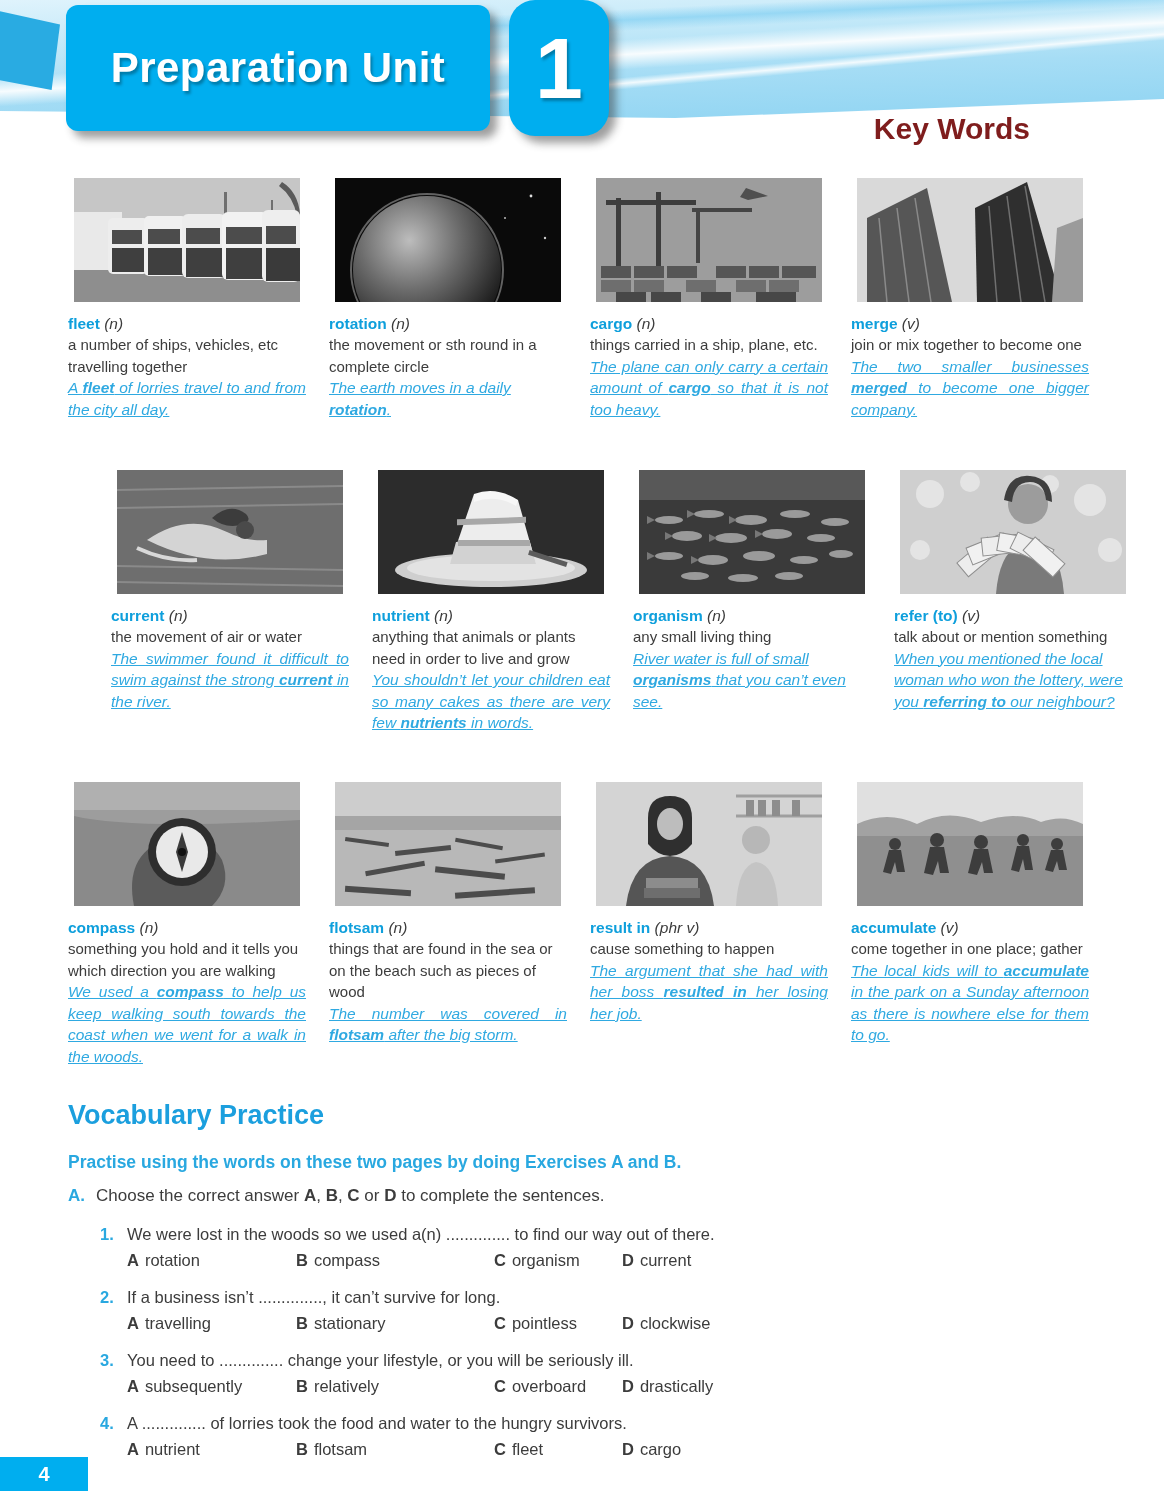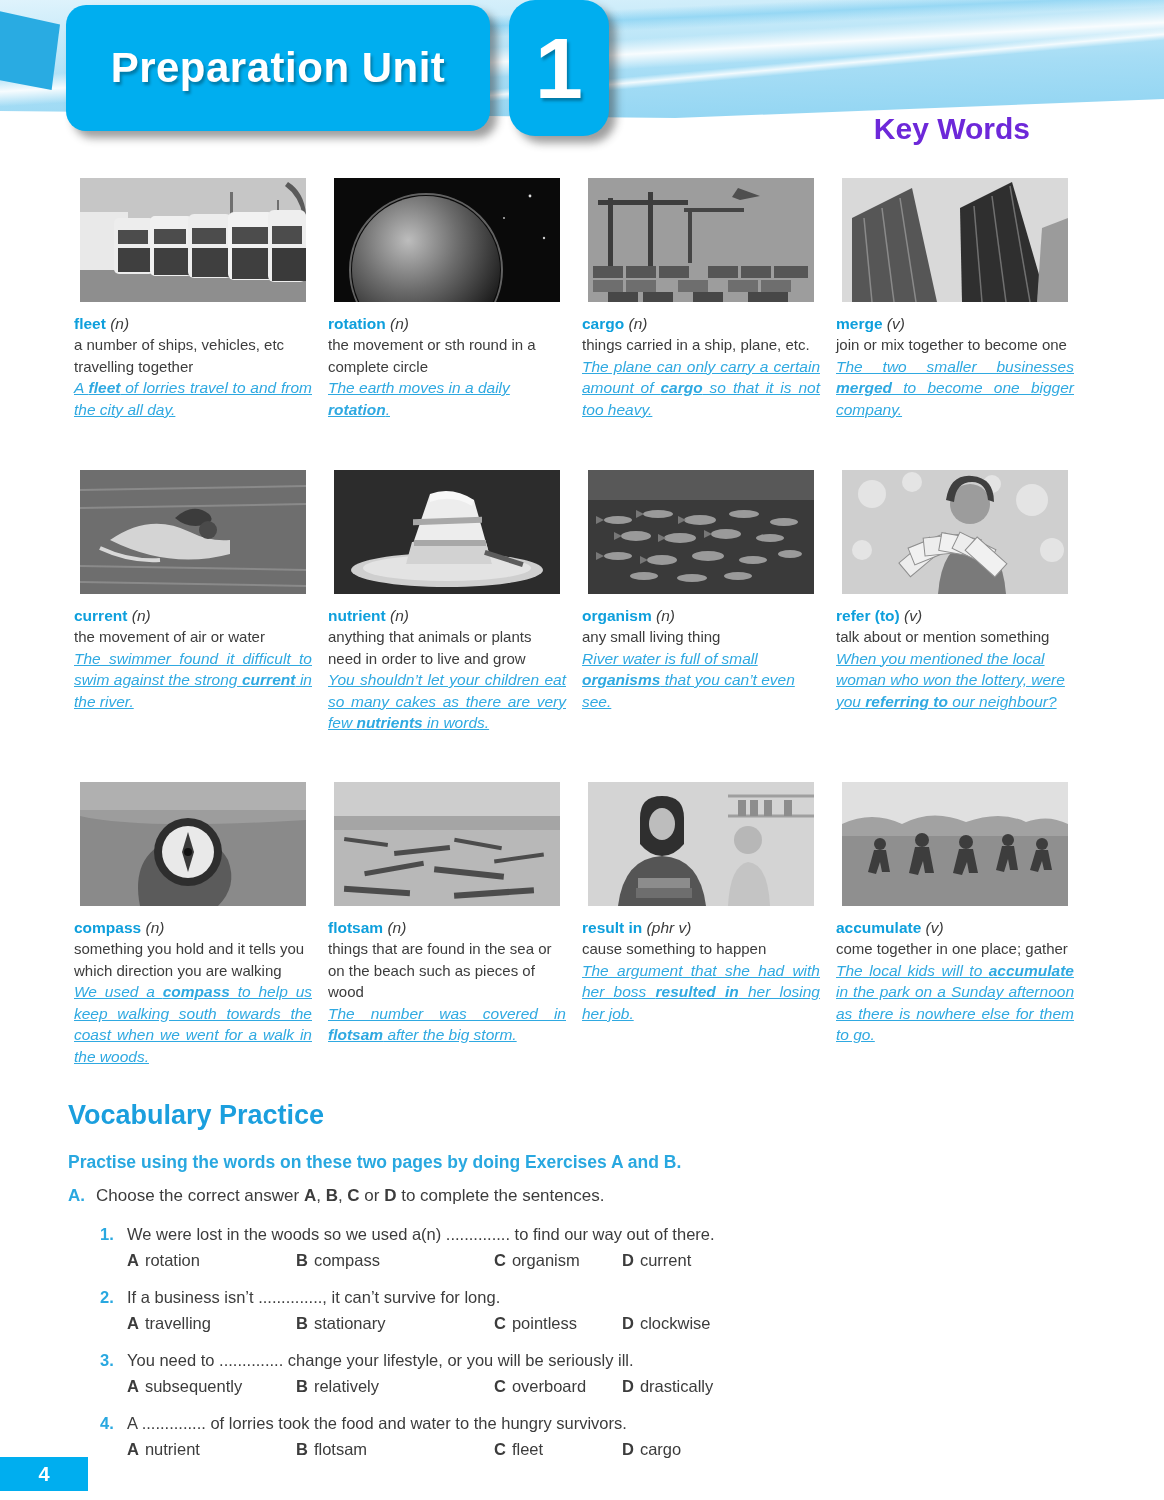--- a/index.html
+++ b/index.html
@@ -19,41 +19,41 @@
   .banner .streak2 { position:absolute; left:-3%; top:66%; width:112%; height:12px;
     background:linear-gradient(180deg,rgba(255,255,255,0),rgba(255,255,255,.85),rgba(255,255,255,0));
     transform:rotate(-5.2deg); }
   .banner .streak3 { position:absolute; left:10%; top:6%; width:95%; height:22px;
     background:linear-gradient(180deg,rgba(80,180,230,0),rgba(110,200,240,.55),rgba(80,180,230,0));
     transform:rotate(-2.6deg); }
   .corner-wedge { position:absolute; left:0; top:8px; width:60px; height:82px;
     background:#29abe2; clip-path:polygon(0 4%,100% 20%,86% 100%,0 88%); }
   .title-badge {
     position:absolute; left:66px; top:5px; width:424px; height:126px;
-    background:#00aeef; border-radius:20px;
+    background:#00aeef; border-radius:12px;
     box-shadow:7px 7px 9px rgba(40,40,40,.45);
     display:flex; align-items:center; justify-content:center;
   }
   .title-badge span { color:#ffffff; font-size:42px; font-weight:700; letter-spacing:.5px;
     text-shadow:2px 3px 3px rgba(0,0,0,.3); }
   .unit-badge {
     position:absolute; left:509px; top:0px; width:100px; height:136px;
     background:#00aeef; border-radius:26px;
     box-shadow:7px 7px 9px rgba(40,40,40,.45);
     display:flex; align-items:center; justify-content:center;
   }
   .unit-badge span { color:#ffffff; font-size:86px; font-weight:700;
     text-shadow:2px 3px 3px rgba(0,0,0,.3); }
   .keywords-title { position:absolute; top:112px; right:134px;
-    color:#6d28d9; font-size:30px; font-weight:700; }
+    color:#7f1d1d; font-size:30px; font-weight:700; }
 
   
-  .vocab-row { position:absolute; left:74px; width:991px;
-    display:grid; grid-template-columns:repeat(4,238px); column-gap:16px; }
-  .row1 { top:178px; } .row2 { top:470px; } .row3 { top:782px; }
+  .vocab-row { position:absolute; left:68px; width:991px;
+    display:grid; grid-template-columns:repeat(4,238px); column-gap:23px; }
+  .row1 { top:178px; } .row2 { top:470px;margin-left:43px; } .row3 { top:782px; }
   .photo { width:226px; height:124px; margin:0 auto 11px auto; overflow:hidden;
     background:#bdbdbd; }
   .photo svg { display:block; width:100%; height:100%; }
   .headline { font-size:15.5px; line-height:21px; }
   .word { color:#0e9fdc; font-weight:700; }
   .pos { font-style:italic; color:#3c3c3c; }
   .definition { font-size:15px; line-height:21.5px; color:#3c3c3c; }
   .example { font-size:15.5px; line-height:21.5px; color:#2fa9e1; font-style:italic;
     text-align:justify;text-decoration:underline; }
   .example.left { text-align:left; }

